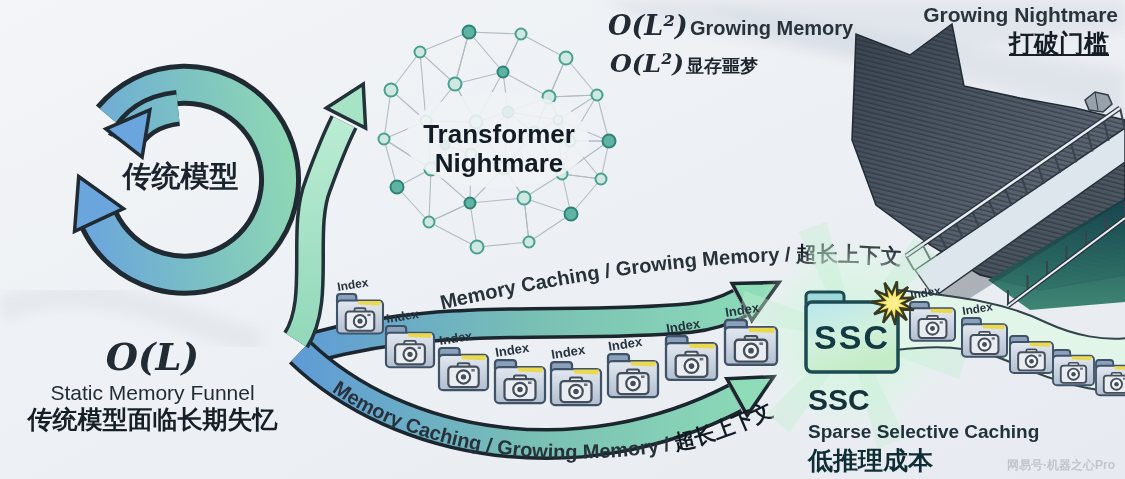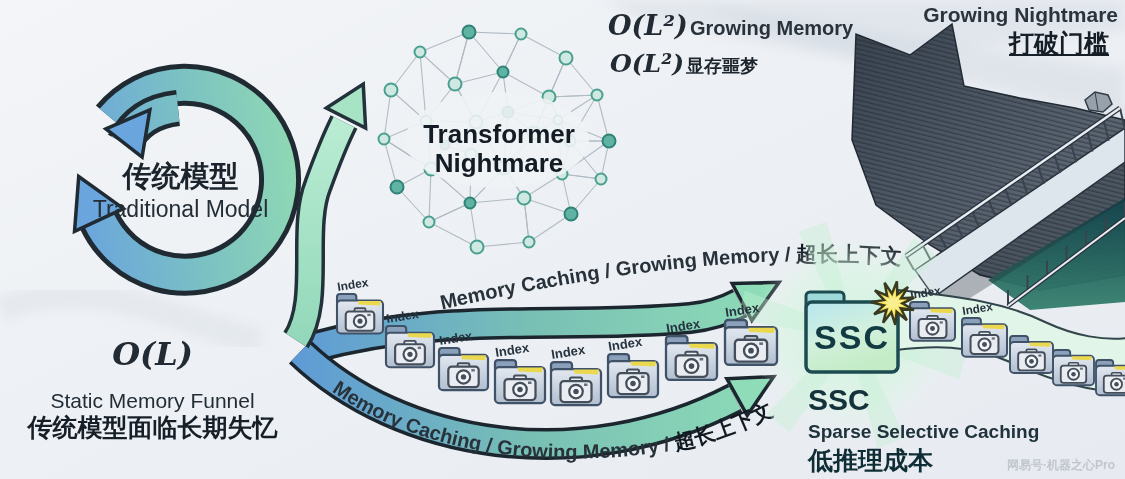--- a/index.html
+++ b/index.html
@@ -15,22 +15,22 @@
   .center{text-align:center;}
   .right{text-align:right;}
   #complexity-en .formula{font-size:27px;}
   #complexity-en .lbl{font-size:20px;font-weight:600;color:#29323b;}
   #complexity-zh .formula{font-size:25px;}
   #complexity-zh .lbl{font-size:18px;font-weight:800;color:#1d262e;}
   #nightmare-en{font-size:21px;font-weight:600;color:#2b343d;}
   #nightmare-zh{font-size:25px;font-weight:800;color:#161f27;}
   #traditional .zh{font-size:29px;font-weight:800;color:#1b242c;}
   #traditional .en{font-size:23px;font-weight:500;color:#232d36;margin-top:3px;}
-  #funnel .formula{font-size:32px;}
-  #funnel .en{font-size:21px;font-weight:500;margin-top:16px;color:#232d36;}
+  #funnel .formula{font-size:37px;}
+  #funnel .en{font-size:21px;font-weight:500;margin-top:2px;color:#232d36;}
   #funnel .zh{font-size:25px;font-weight:800;color:#161f27;}
   #transformer-label{font-size:26px;font-weight:800;color:#131c24;line-height:29px;}
   #ssc-block .title{font-size:30px;font-weight:800;color:#14323a;}
   #ssc-block .en{font-size:19px;font-weight:600;color:#20333c;margin-top:3px;}
   #ssc-block .zh{font-size:25px;font-weight:800;color:#0f2d35;margin-top:4px;}
   #watermark{font-size:12px;font-weight:600;color:#c1c6ce;}
   .flow-text{font-size:20px;font-weight:600;fill:#28323a;}
   .flow-zh{font-size:21px;font-weight:800;fill:#111a22;}
   #ssc-folder-text{font-size:34px;font-weight:800;fill:#123a42;letter-spacing:2px;}
 </style>
@@ -474,21 +474,20 @@
 </div>
 <div class="t row" id="complexity-zh" style="left:610px;top:50px;">
   <span class="formula">O(L²)</span>
   <span class="lbl">显存噩梦</span>
 </div>
 <div class="t right" id="nightmare-en" style="right:7px;top:3px;width:260px;">Growing Nightmare</div>
 <div class="t right" id="nightmare-zh" style="right:16px;top:29px;width:260px;text-decoration:underline;">打破门槛</div>
 
 <div class="t center" id="traditional" style="left:58px;top:160px;width:245px;">
   <div class="zh">传统模型</div>
-  <div class="en">Traditional Model</div>
 </div>
 
 <div class="t center" id="funnel" style="left:15px;top:336px;width:275px;">
   <div class="formula">O(L)</div>
   <div class="en">Static Memory Funnel</div>
   <div class="zh">传统模型面临长期失忆</div>
 </div>
 
 <div class="t center" id="transformer-label" style="left:404px;top:120px;width:190px;">
   <div>Transformer</div>

